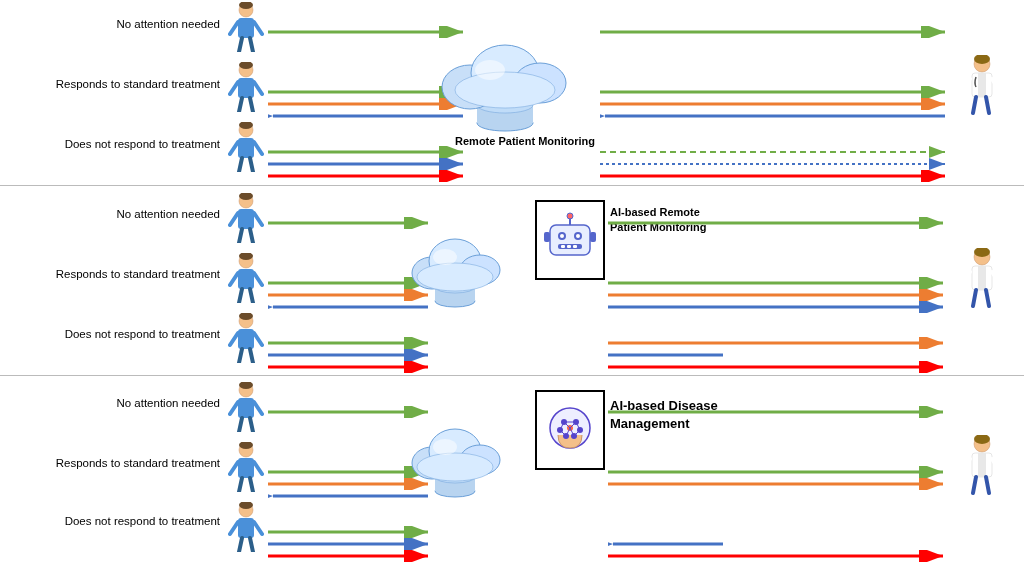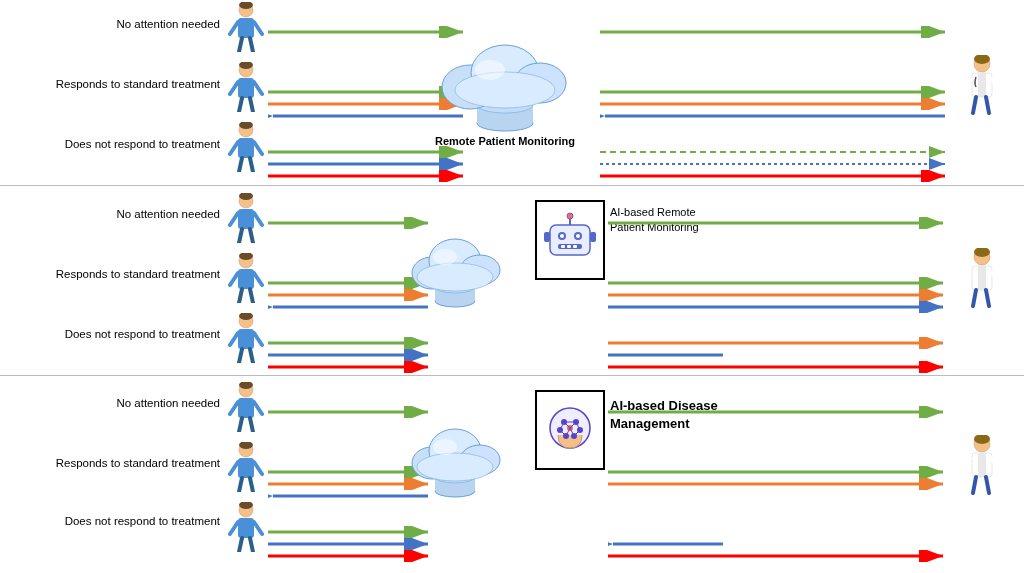--- a/index.html
+++ b/index.html
@@ -133,21 +133,21 @@
 
     <ellipse cx="55" cy="72" rx="28" ry="22" fill="#c8dff8" stroke="#6a9fd8" stroke-width="1"></ellipse>
     <ellipse cx="90" cy="58" rx="34" ry="28" fill="#d8ebff" stroke="#6a9fd8" stroke-width="1"></ellipse>
     <ellipse cx="125" cy="68" rx="26" ry="20" fill="#cce2ff" stroke="#6a9fd8" stroke-width="1"></ellipse>
     <ellipse cx="90" cy="75" rx="50" ry="18" fill="#d8ebff" stroke="#6a9fd8" stroke-width="0.5"></ellipse>
 
     <ellipse cx="75" cy="55" rx="15" ry="10" fill="rgba(255,255,255,0.5)"></ellipse>
   </svg>
 </div>
 
-<div style="position:absolute; top:135px; left:415px; width:180px; text-align:center; font-size:11px; font-weight:600;">Remote Patient Monitoring</div>
+<div style="position:absolute; top:135px; left:415px; width:180px; text-align:right; font-size:11px; font-weight:600;">Remote Patient Monitoring</div>
 
 <svg style="position:absolute; top:26px; left:600px;" width="350" height="12">
   <defs>
       <marker id="rg1" markerWidth="8" markerHeight="6" refX="8" refY="3" orient="auto">
         <polygon points="0 0, 8 3, 0 6" fill="#70ad47"></polygon>
       </marker>
     </defs>
   <line x1="0" y1="6" x2="345" y2="6" stroke="#70ad47" stroke-width="3" marker-end="url(#rg1)"></line>
 </svg>
 
@@ -340,21 +340,21 @@
     <rect x="27" y="35" width="4" height="3" rx="1" fill="#fff"></rect>
     <rect x="33" y="35" width="4" height="3" rx="1" fill="#fff"></rect>
 
     <line x1="30" y1="15" x2="30" y2="8" stroke="#5566cc" stroke-width="2"></line>
     <circle cx="30" cy="6" r="3" fill="#ff6666" stroke="#5566cc" stroke-width="1"></circle>
 
     <rect x="4" y="22" width="6" height="10" rx="2" fill="#5566cc"></rect>
     <rect x="50" y="22" width="6" height="10" rx="2" fill="#5566cc"></rect>
   </svg>
 </div>
-<div style="position:absolute; top:205px; left:610px; width:150px; font-size:11px; font-weight:normal; line-height:1.4;">AI-based Remote<br>Patient Monitoring</div>
+<div style="position:absolute; top:205px; left:610px; width:150px; font-size:11px; font-weight:bold; line-height:1.4;">AI-based Remote<br>Patient Monitoring</div>
 
 <svg style="position:absolute; top:217px; left:608px;" width="340" height="12">
   <defs>
       <marker id="s2rg1" markerWidth="8" markerHeight="6" refX="8" refY="3" orient="auto">
         <polygon points="0 0, 8 3, 0 6" fill="#70ad47"></polygon>
       </marker>
     </defs>
   <line x1="0" y1="6" x2="335" y2="6" stroke="#70ad47" stroke-width="3" marker-end="url(#s2rg1)"></line>
 </svg>
 <svg style="position:absolute; top:277px; left:608px;" width="340" height="12">

